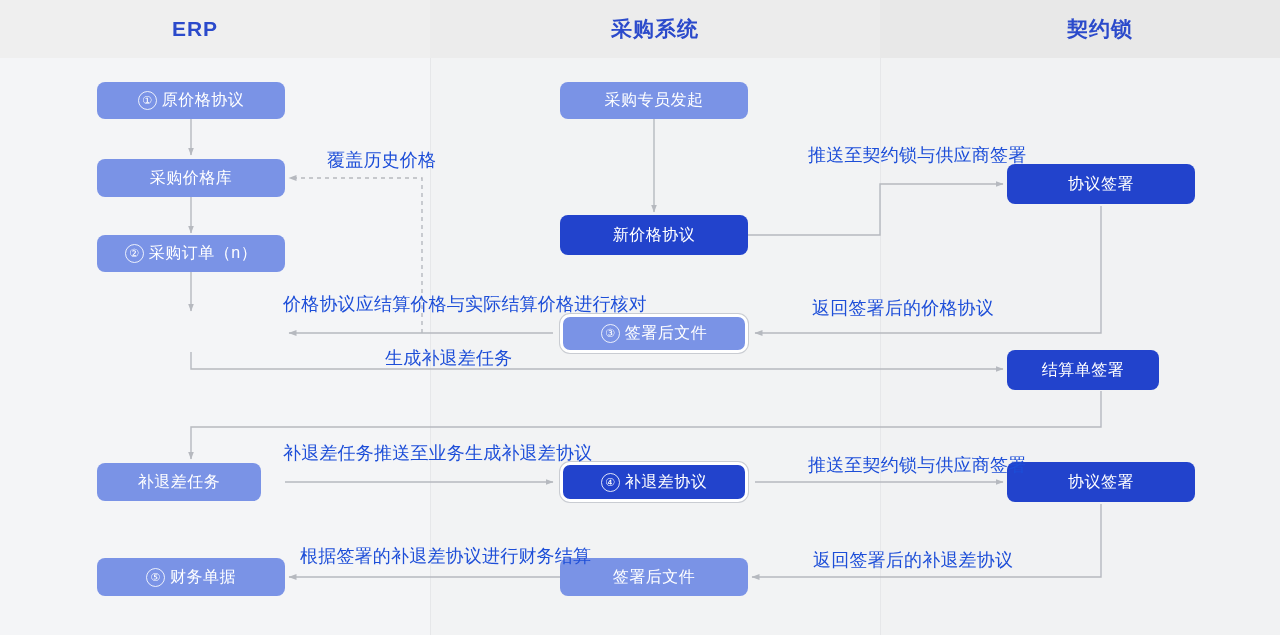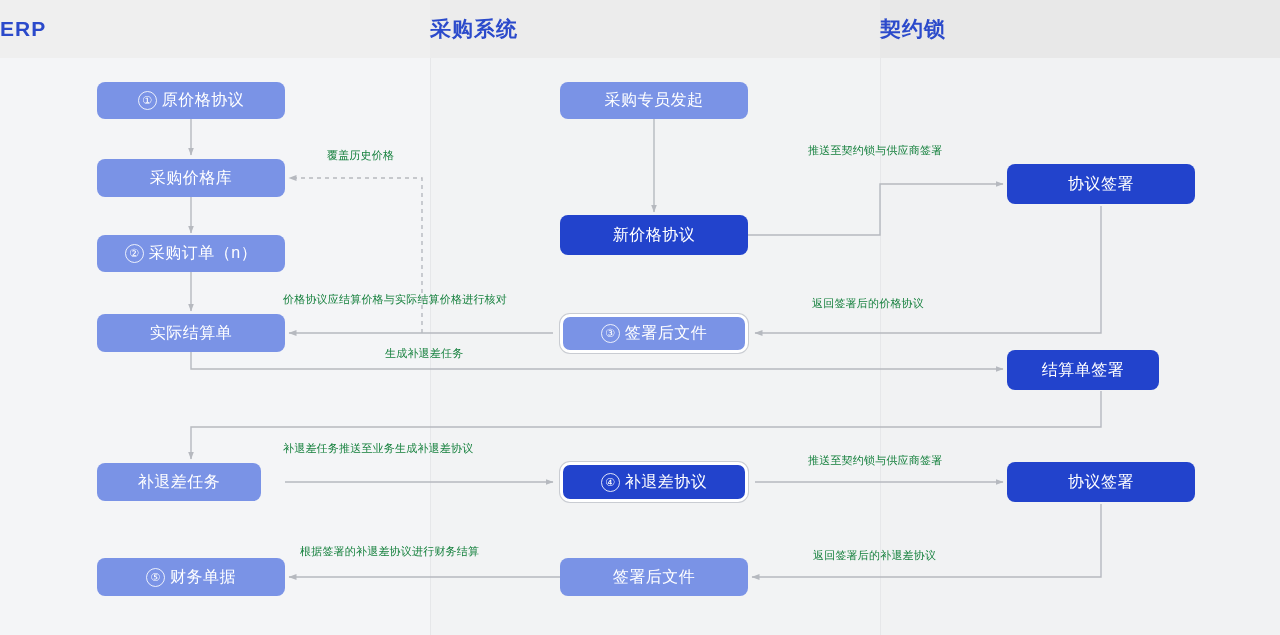--- a/index.html
+++ b/index.html
@@ -19,21 +19,21 @@
   .lane.l3{left:880px;width:400px;background:#f1f2f3;}
   .lane-div{position:absolute;top:0;bottom:0;width:1px;background:#e6e7e9;}
 
   
   .hdr{position:absolute;top:0;height:58px;}
   .hdr.h1{left:0;width:430px;background:#efefef;}
   .hdr.h2{left:430px;width:450px;background:#ececec;}
   .hdr.h3{left:880px;width:400px;background:#e8e8e8;}
   .hdr-title{
     position:absolute;top:0;height:58px;line-height:58px;
-    text-align:left;color:#2b4acb;font-size:21px;font-weight:bold;
+    text-align:center;color:#2b4acb;font-size:21px;font-weight:bold;
     letter-spacing:1px;white-space:nowrap;
   }
   .hdr-title.t1{left:0;width:390px;}
   .hdr-title.t2{left:430px;width:450px;}
   .hdr-title.t3{left:880px;width:440px;}
 
   
   #wires{position:absolute;left:0;top:0;width:1280px;height:635px;}
 
   
@@ -53,21 +53,21 @@
   .node .num{
     display:inline-flex;align-items:center;justify-content:center;
     width:17px;height:17px;border-radius:50%;
     border:1px solid rgba(255,255,255,.85);
     font-size:11px;line-height:1;margin-right:5px;
     position:relative;top:0px;
   }
 
   
   .elabel{
-    position:absolute;color:#15803d;font-size:11px;
+    position:absolute;color:#1d4ed8;font-size:18px;
     white-space:nowrap;letter-spacing:.2px;
   }
 </style>
 </head>
 <body>
 
 <div id="stage">
 
   <div class="lane l1"></div>
   <div class="lane l2"></div>
@@ -127,23 +127,20 @@
 
   <div class="node light" style="left:97px;top:159px;width:188px;height:38px">
     <span>采购价格库</span>
   </div>
 
   <div class="node light" style="left:97px;top:235px;width:188px;height:37px">
     <span class="num">②</span>
     <span>采购订单（n）</span>
   </div>
 
-  <div class="node light" style="left:97px;top:314px;width:188px;height:38px">
-    <span>实际结算单</span>
-  </div>
 
   <div class="node light" style="left:97px;top:463px;width:164px;height:38px">
     <span>补退差任务</span>
   </div>
 
   <div class="node light" style="left:97px;top:558px;width:188px;height:38px">
     <span class="num">⑤</span>
     <span>财务单据</span>
   </div>
 

